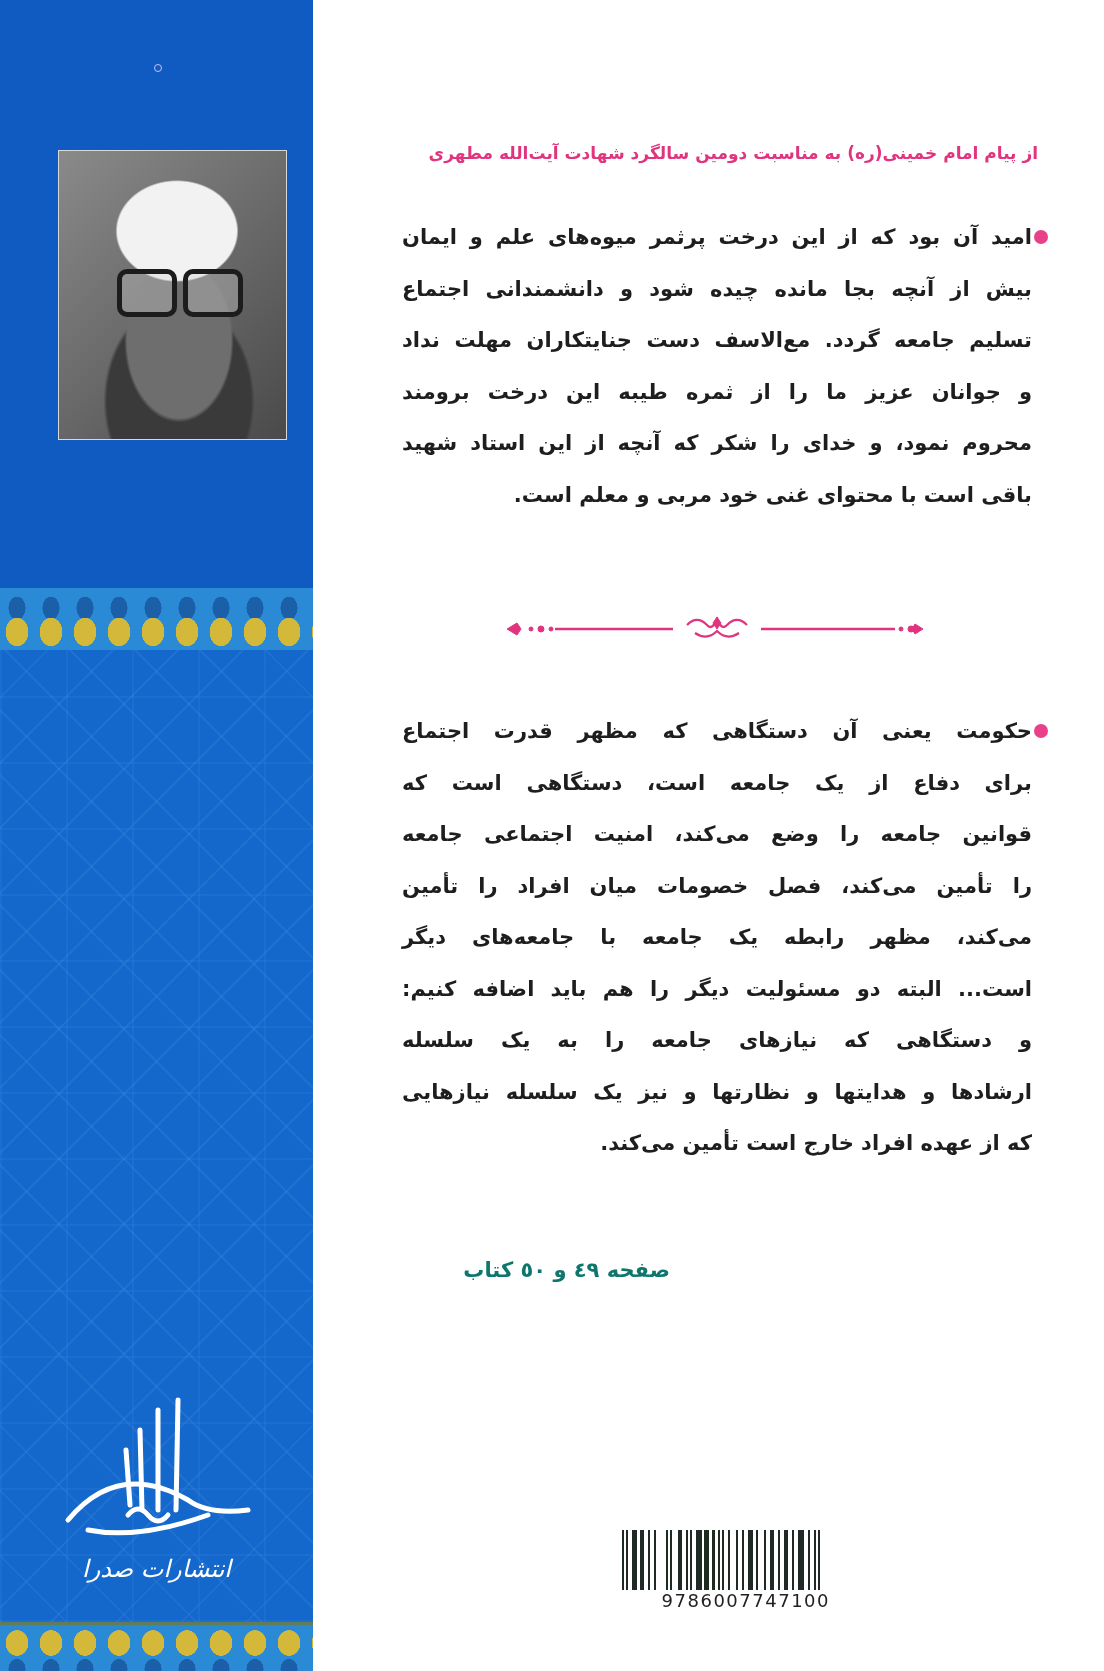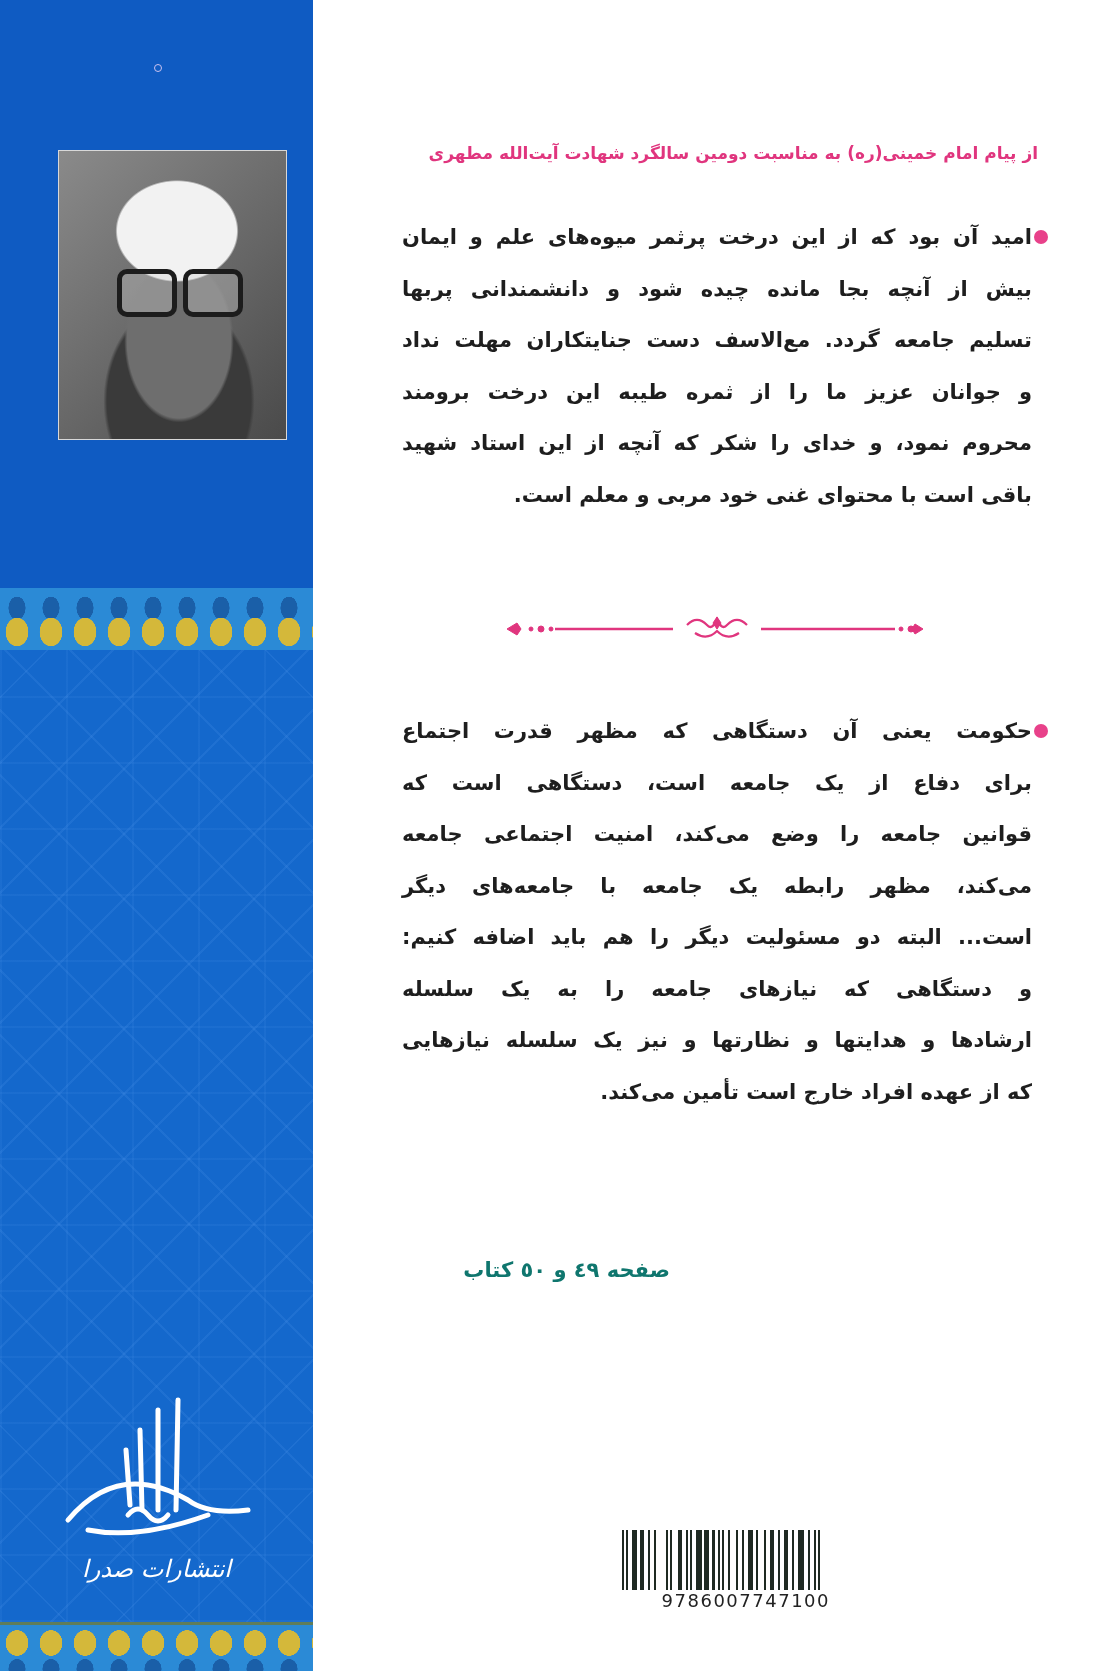--- a/index.html
+++ b/index.html
@@ -140,21 +140,21 @@
   <div class="publisher">انتشارات صدرا</div>
 
   <div class="border-band border-bottom"></div>
 </div>
 
 <div class="heading">از پیام امام خمینی(ره) به مناسبت دومین سالگرد شهادت آیت‌الله مطهری</div>
 
 <div class="bullet bullet1"></div>
 <div class="para para1">
   <span class="line">امید آن بود که از این درخت پرثمر میوه‌های علم و ایمان</span>
-  <span class="line">بیش از آنچه بجا مانده چیده شود و دانشمندانی پربها</span>
+  <span class="line">بیش از آنچه بجا مانده چیده شود و دانشمندانی اجتماع</span>
   <span class="line">تسلیم جامعه گردد. مع‌الاسف دست جنایتکاران مهلت نداد</span>
   <span class="line">و جوانان عزیز ما را از ثمره طیبه این درخت برومند</span>
   <span class="line">محروم نمود، و خدای را شکر که آنچه از این استاد شهید</span>
   <span class="line last">باقی است با محتوای غنی خود مربی و معلم است.</span>
 </div>
 
 <svg class="divider" viewBox="0 0 420 28">
   <g fill="#e0357e" stroke="#e0357e">
     <path d="M2 14 l10 -6 l4 6 l-4 6 z" stroke-width="1"></path>
     <circle cx="26" cy="14" r="2"></circle>
@@ -169,20 +169,21 @@
       <circle cx="406" cy="14" r="3"></circle>
     <path d="M418 14 l-8 -5 l-3 5 l3 5 z" stroke-width="1"></path>
   </g>
 </svg>
 
 <div class="bullet bullet2"></div>
 <div class="para para2">
   <span class="line">حکومت یعنی آن دستگاهی که مظهر قدرت اجتماع</span>
   <span class="line">برای دفاع از یک جامعه است، دستگاهی است که</span>
   <span class="line">قوانین جامعه را وضع می‌کند، امنیت اجتماعی جامعه</span>
+  <span class="line">را تأمین می‌کند، فصل خصومات میان افراد را تأمین</span>
   <span class="line">می‌کند، مظهر رابطه یک جامعه با جامعه‌های دیگر</span>
   <span class="line">است... البته دو مسئولیت دیگر را هم باید اضافه کنیم:</span>
   <span class="line">و دستگاهی که نیازهای جامعه را به یک سلسله</span>
   <span class="line">ارشادها و هدایتها و نظارتها و نیز یک سلسله نیازهایی</span>
   <span class="line last">که از عهده افراد خارج است تأمین می‌کند.</span>
 </div>
 
 <div class="source">صفحه ٤٩ و ٥٠ کتاب</div>
 
 <div class="barcode">

